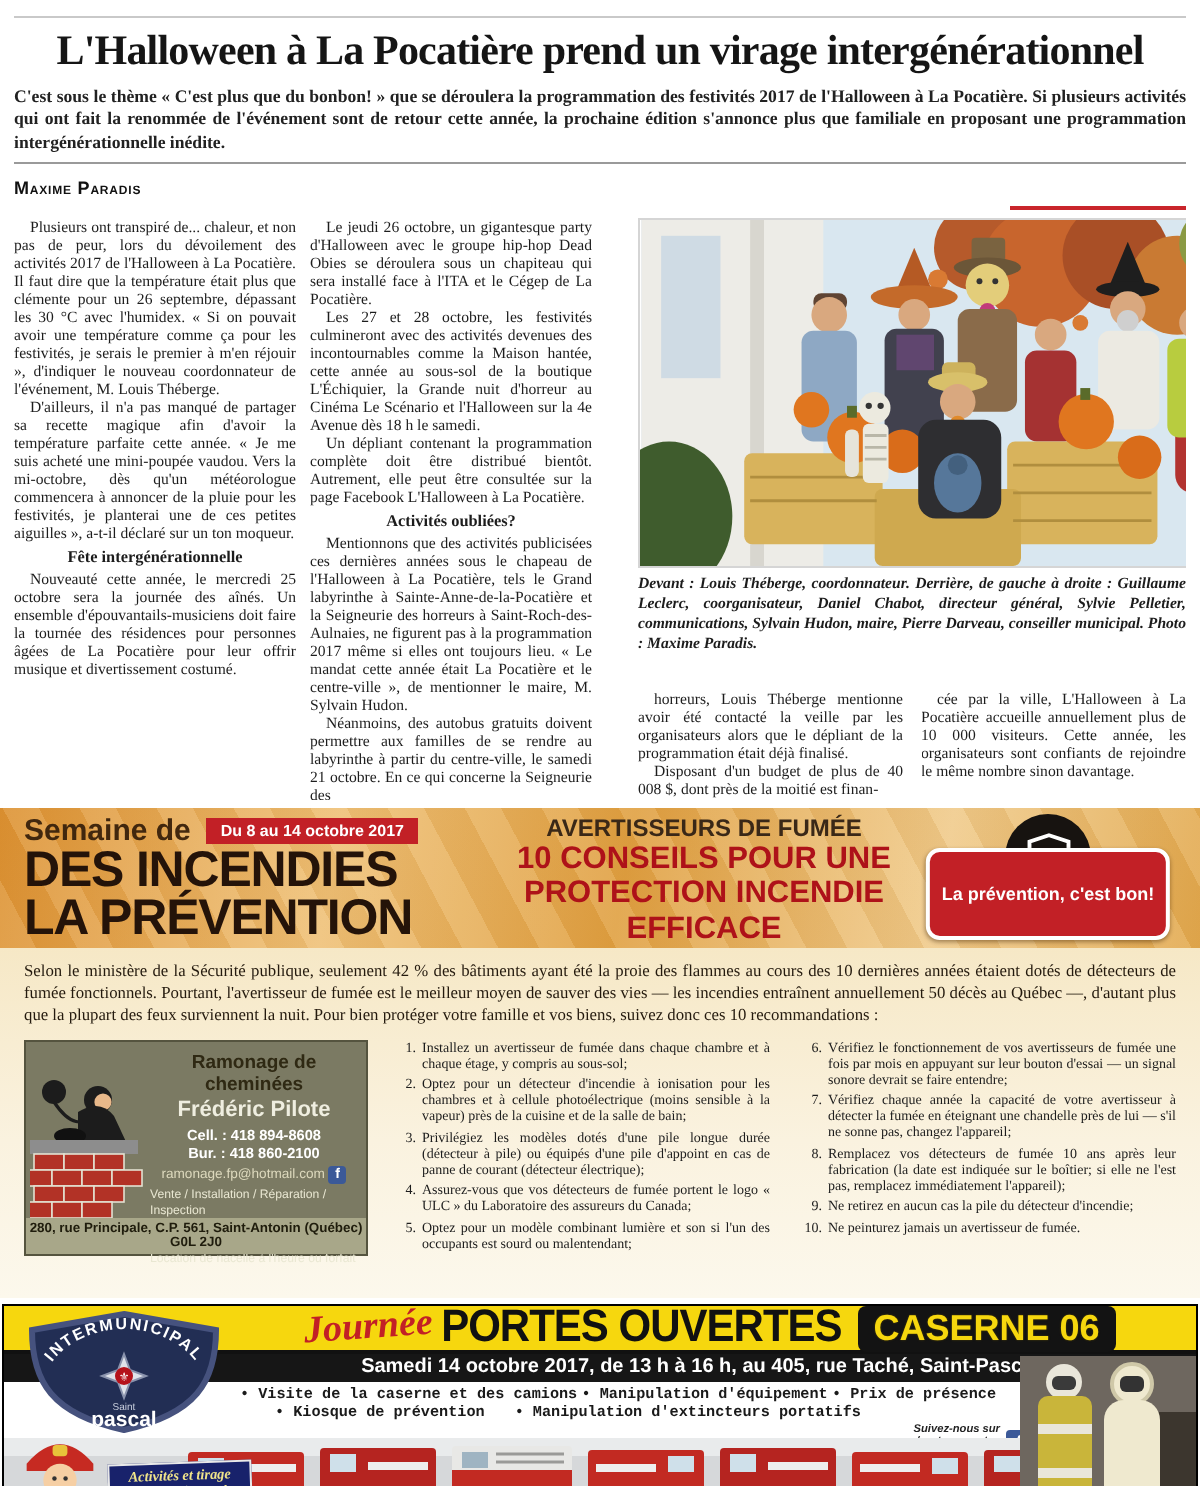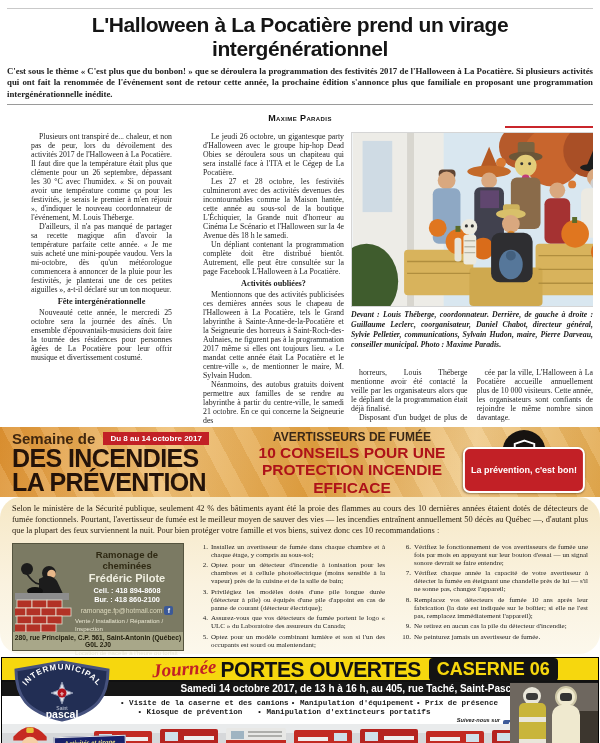--- a/index.html
+++ b/index.html
@@ -2,37 +2,37 @@
 <html lang="fr"><head>
 <meta charset="utf-8">
 <style>
   * { margin:0; padding:0; box-sizing:border-box; }
   html,body { background:#fff; }
   .page { position:relative; width:600px; height:743px; background:#fff; overflow:hidden;
           font-family:"Liberation Serif", serif; color:#1c1c1c; }
   .top-rule { margin:8px 7px 0; border-top:1px solid #c9c9c9; }
 
   
-  .headline { margin:4px 8px 0; text-align:center; font-family:Liberation Sans, sans-serif;
+  .headline { margin:4px 8px 0; text-align:center; font-family:Liberation Serif, serif;
               font-size:21px; font-weight:800; letter-spacing:-0.4px; color:#151515; }
   .lede { margin:5px 7px 0; font-size:8.8px; font-weight:bold; line-height:1.3;
           text-align:justify; color:#222; }
   .lede-rule { margin:4px 7px 0; border-top:1px solid #9a9a9a; }
-  .byline-row { margin:2px 7px 0; text-align:center; }
+  .byline-row { margin:2px 7px 0; text-align:left; }
   .byline { font-family:"Liberation Sans",sans-serif; font-variant:small-caps;
             font-size:9px; font-weight:800; letter-spacing:.4px; color:#111; }
   .byline-rule { height:2px; width:88px; background:#c9252b; margin:1px 7px 0 auto; margin-right:7px; }
 
   
   .article { display:flex; gap:7px; margin:4px 7px 0; height:291px; overflow:hidden; }
-  .col { width:141px; flex:none; overflow:hidden;margin-left:24px; }
+  .col { width:141px; flex:none; overflow:hidden; }
   .col p, .undercols p { font-size:7.8px; line-height:9px; text-align:justify;
           text-indent:8px; hyphens:auto; color:#1d1d1d; }
   .subhead { text-align:center; font-weight:bold; font-size:8.2px; margin:3px 0 2px; }
-  .right-block { flex:1; overflow:hidden; }
+  .right-block { flex:1; overflow:hidden;margin-left:16px; }
   .photo-wrap { width:297px; height:175px; border:1px solid #d5d5d5; }
   .caption { margin-top:3px; font-size:7.8px; line-height:1.28; font-weight:bold;
              font-style:italic; text-align:justify; }
   .undercols { display:flex; gap:9px; margin-top:9px; }
   .undercol { flex:1; overflow:hidden; }
 
   
   .fp { margin-top:4px; }
   .fp-banner { height:70px; display:flex; align-items:center; padding:0 12px; gap:6px; position:relative;
     background:
@@ -50,21 +50,21 @@
   .fp-sub2 { font-size:15.5px; font-weight:800; color:#ae1219; line-height:1.15; }
   .fp-right { width:128px; flex:none; position:relative; height:100%; }
   .fp-circle { position:absolute; left:50%; transform:translateX(-50%); top:3px;
                width:43px; height:43px; background:#171310; border-radius:50%;
                display:flex; align-items:center; justify-content:center; }
   .fp-slogan { position:absolute; bottom:4px; left:50%; transform:translateX(-50%);
                white-space:nowrap; background:#c22026; border:2px solid #fff; border-radius:7px;
                color:#fff; font-family:"Liberation Sans",sans-serif; font-size:9px; font-weight:800;
                padding:16px 6px; box-shadow:0 1px 2px rgba(60,30,0,.45); }
   .fp-body { background:linear-gradient(180deg,#f6e8c6,#faf2df 55%,#fcf8ec);
-             padding:6px 12px 3px;border-radius:21px; }
+             padding:6px 12px 21px; }
   .fp-intro { font-size:8.4px; line-height:1.32; text-align:justify; color:#241a0e; }
   .fp-row { display:flex; gap:12px; margin-top:6px; }
 
   
   .ram { position:relative; width:172px; flex:none; height:108px; background:#7b7a63;
          border:1px solid #55543f; color:#fff; padding:5px 4px 13px 62px;
          font-family:"Liberation Sans",sans-serif; }
   .ram-title { font-size:9.5px; font-weight:800; color:#2f2913; text-align:center; }
   .ram-name { font-size:11px; font-weight:800; color:#efeee0; text-align:center; margin-top:1px; }
   .ram-phones { margin-top:2px; text-align:center; font-size:7.3px; font-weight:800;

